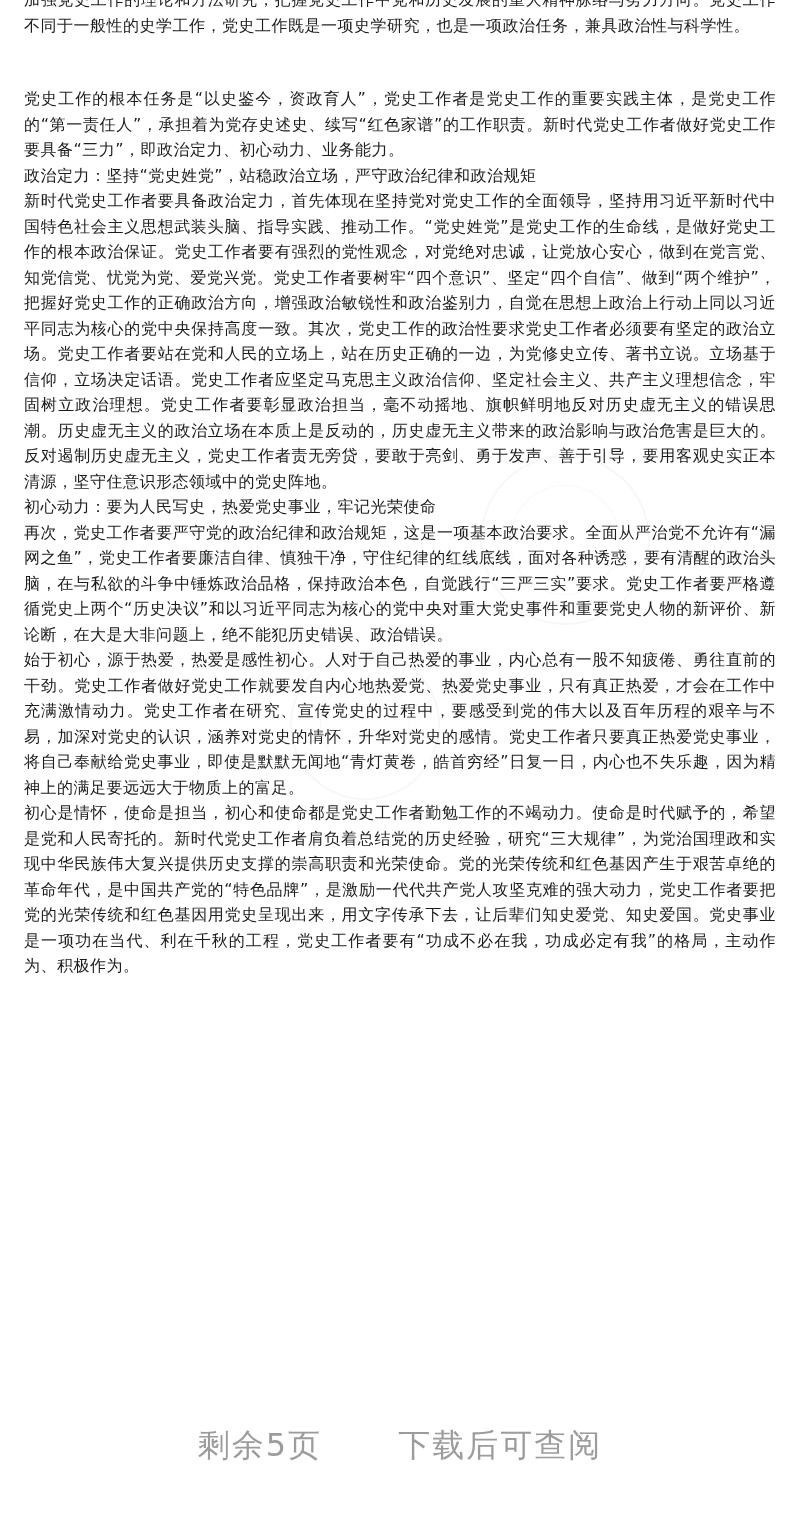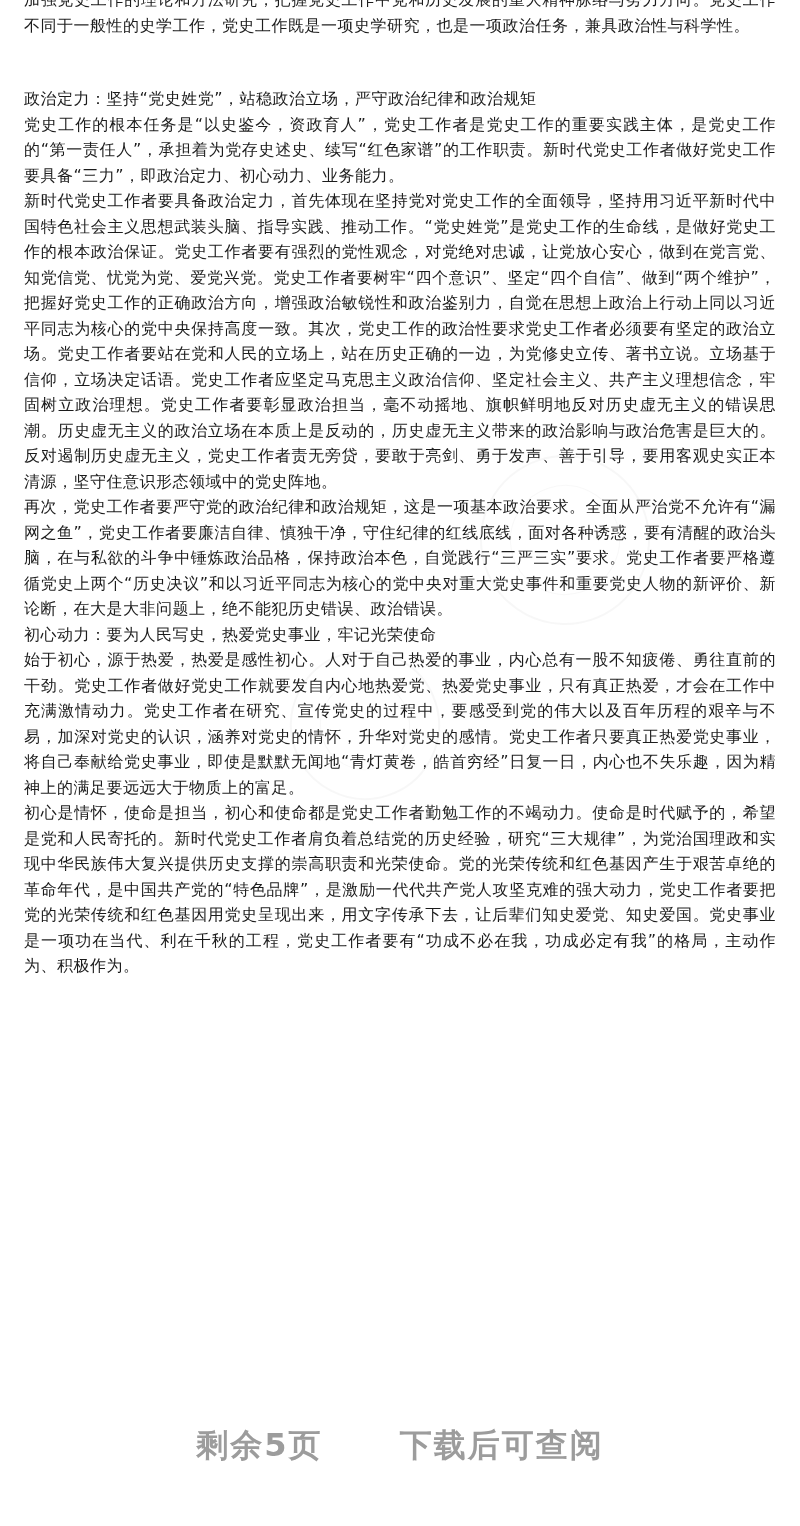--- a/index.html
+++ b/index.html
@@ -43,47 +43,47 @@
     inset: 28px;
     border: 1px solid rgba(120,120,120,0.05);
     border-radius: 50%;
   }
   .footer-notice {
     position: absolute;
     left: 0;
     top: 1424px;
     width: 800px;
     text-align: center;
-    font-weight: bold;
+    font-weight: normal;
     font-size: 32px;
     color: #9c9c9c;
     letter-spacing: 2px;
     white-space: nowrap;
   }
   .footer-notice .seg { display: inline-block; }
   .footer-notice .seg + .seg { margin-left: 64px; }
 </style>
 </head>
 <body>
 
 <div class="doc">
 
   <p class="para">加强党史工作的理论和方法研究，把握党史工作中党和历史发展的重大精神脉络与努力方向。党史工作不同于一般性的史学工作，党史工作既是一项史学研究，也是一项政治任务，兼具政治性与科学性。</p>
 
   <div class="para-gap"></div>
 
+  <p class="para">党史工作的根本任务是“以史鉴今，资政育人”，党史工作者是党史工作的重要实践主体，是党史工作的“第一责任人”，承担着为党存史述史、续写“红色家谱”的工作职责。新时代党史工作者做好党史工作要具备“三力”，即政治定力、初心动力、业务能力。</p>
+
   <p class="para">政治定力：坚持“党史姓党”，站稳政治立场，严守政治纪律和政治规矩</p>
-
-  <p class="para">党史工作的根本任务是“以史鉴今，资政育人”，党史工作者是党史工作的重要实践主体，是党史工作的“第一责任人”，承担着为党存史述史、续写“红色家谱”的工作职责。新时代党史工作者做好党史工作要具备“三力”，即政治定力、初心动力、业务能力。</p>
 
   <p class="para">新时代党史工作者要具备政治定力，首先体现在坚持党对党史工作的全面领导，坚持用习近平新时代中国特色社会主义思想武装头脑、指导实践、推动工作。“党史姓党”是党史工作的生命线，是做好党史工作的根本政治保证。党史工作者要有强烈的党性观念，对党绝对忠诚，让党放心安心，做到在党言党、知党信党、忧党为党、爱党兴党。党史工作者要树牢“四个意识”、坚定“四个自信”、做到“两个维护”，把握好党史工作的正确政治方向，增强政治敏锐性和政治鉴别力，自觉在思想上政治上行动上同以习近平同志为核心的党中央保持高度一致。其次，党史工作的政治性要求党史工作者必须要有坚定的政治立场。党史工作者要站在党和人民的立场上，站在历史正确的一边，为党修史立传、著书立说。立场基于信仰，立场决定话语。党史工作者应坚定马克思主义政治信仰、坚定社会主义、共产主义理想信念，牢固树立政治理想。党史工作者要彰显政治担当，毫不动摇地、旗帜鲜明地反对历史虚无主义的错误思潮。历史虚无主义的政治立场在本质上是反动的，历史虚无主义带来的政治影响与政治危害是巨大的。反对遏制历史虚无主义，党史工作者责无旁贷，要敢于亮剑、勇于发声、善于引导，要用客观史实正本清源，坚守住意识形态领域中的党史阵地。</p>
 
+  <p class="para">初心动力：要为人民写史，热爱党史事业，牢记光荣使命</p>
+
   <p class="para">再次，党史工作者要严守党的政治纪律和政治规矩，这是一项基本政治要求。全面从严治党不允许有“漏网之鱼”，党史工作者要廉洁自律、慎独干净，守住纪律的红线底线，面对各种诱惑，要有清醒的政治头脑，在与私欲的斗争中锤炼政治品格，保持政治本色，自觉践行“三严三实”要求。党史工作者要严格遵循党史上两个“历史决议”和以习近平同志为核心的党中央对重大党史事件和重要党史人物的新评价、新论断，在大是大非问题上，绝不能犯历史错误、政治错误。</p>
-
-  <p class="para">初心动力：要为人民写史，热爱党史事业，牢记光荣使命</p>
 
 
   <p class="para">始于初心，源于热爱，热爱是感性初心。人对于自己热爱的事业，内心总有一股不知疲倦、勇往直前的干劲。党史工作者做好党史工作就要发自内心地热爱党、热爱党史事业，只有真正热爱，才会在工作中充满激情动力。党史工作者在研究、宣传党史的过程中，要感受到党的伟大以及百年历程的艰辛与不易，加深对党史的认识，涵养对党史的情怀，升华对党史的感情。党史工作者只要真正热爱党史事业，将自己奉献给党史事业，即使是默默无闻地“青灯黄卷，皓首穷经”日复一日，内心也不失乐趣，因为精神上的满足要远远大于物质上的富足。</p>
 
   <p class="para">初心是情怀，使命是担当，初心和使命都是党史工作者勤勉工作的不竭动力。使命是时代赋予的，希望是党和人民寄托的。新时代党史工作者肩负着总结党的历史经验，研究“三大规律”，为党治国理政和实现中华民族伟大复兴提供历史支撑的崇高职责和光荣使命。党的光荣传统和红色基因产生于艰苦卓绝的革命年代，是中国共产党的“特色品牌”，是激励一代代共产党人攻坚克难的强大动力，党史工作者要把党的光荣传统和红色基因用党史呈现出来，用文字传承下去，让后辈们知史爱党、知史爱国。党史事业是一项功在当代、利在千秋的工程，党史工作者要有“功成不必在我，功成必定有我”的格局，主动作为、积极作为。</p>
 
 </div>
 
 <div class="watermark-stamp one"></div>
 <div class="watermark-stamp two"></div>

